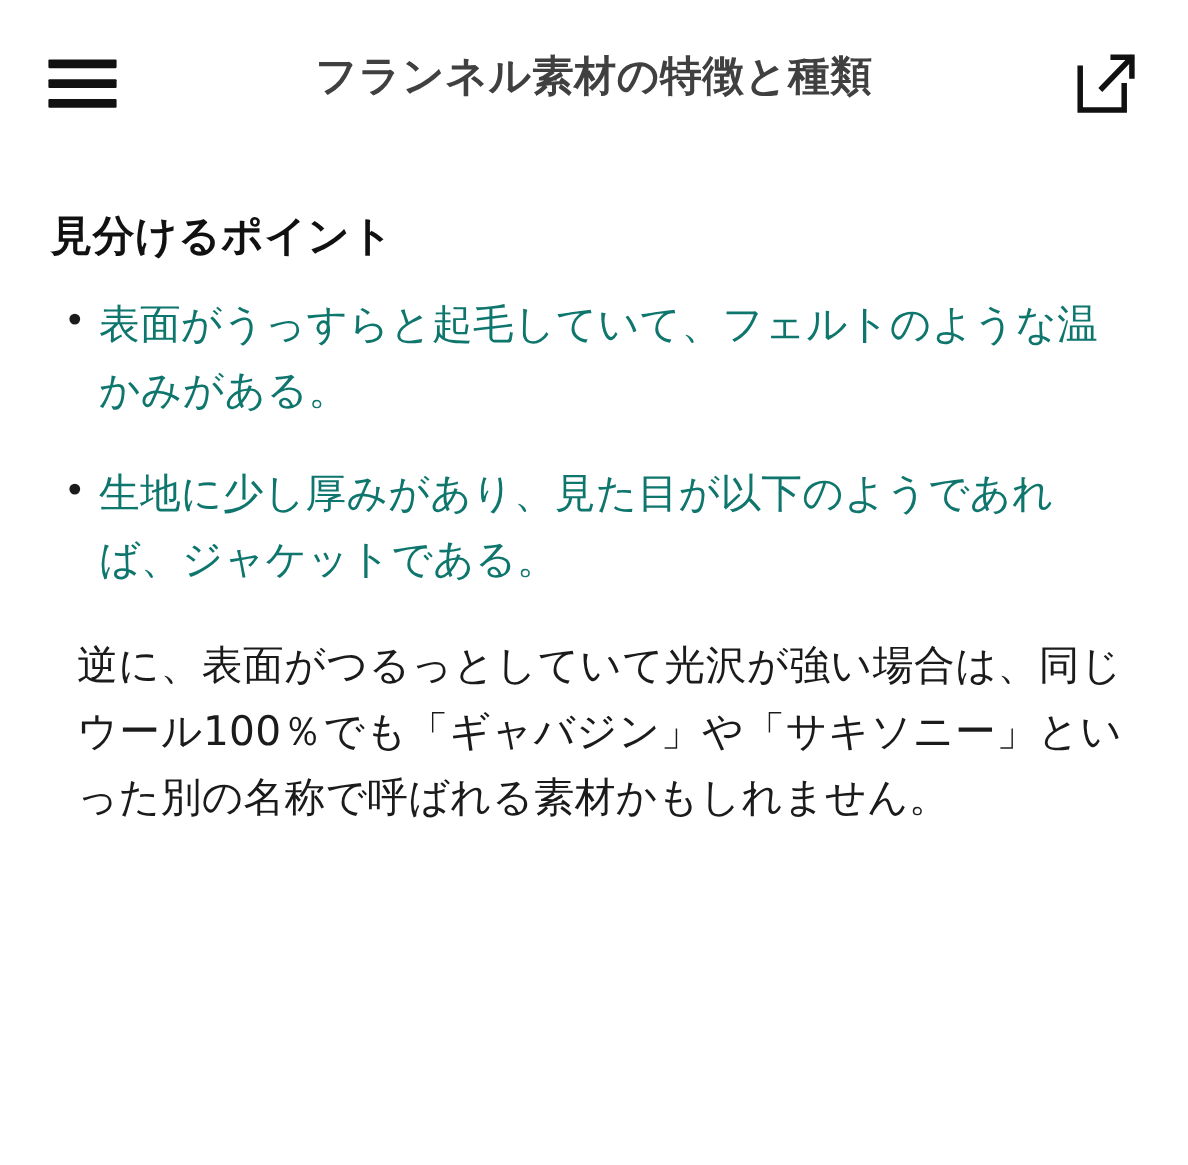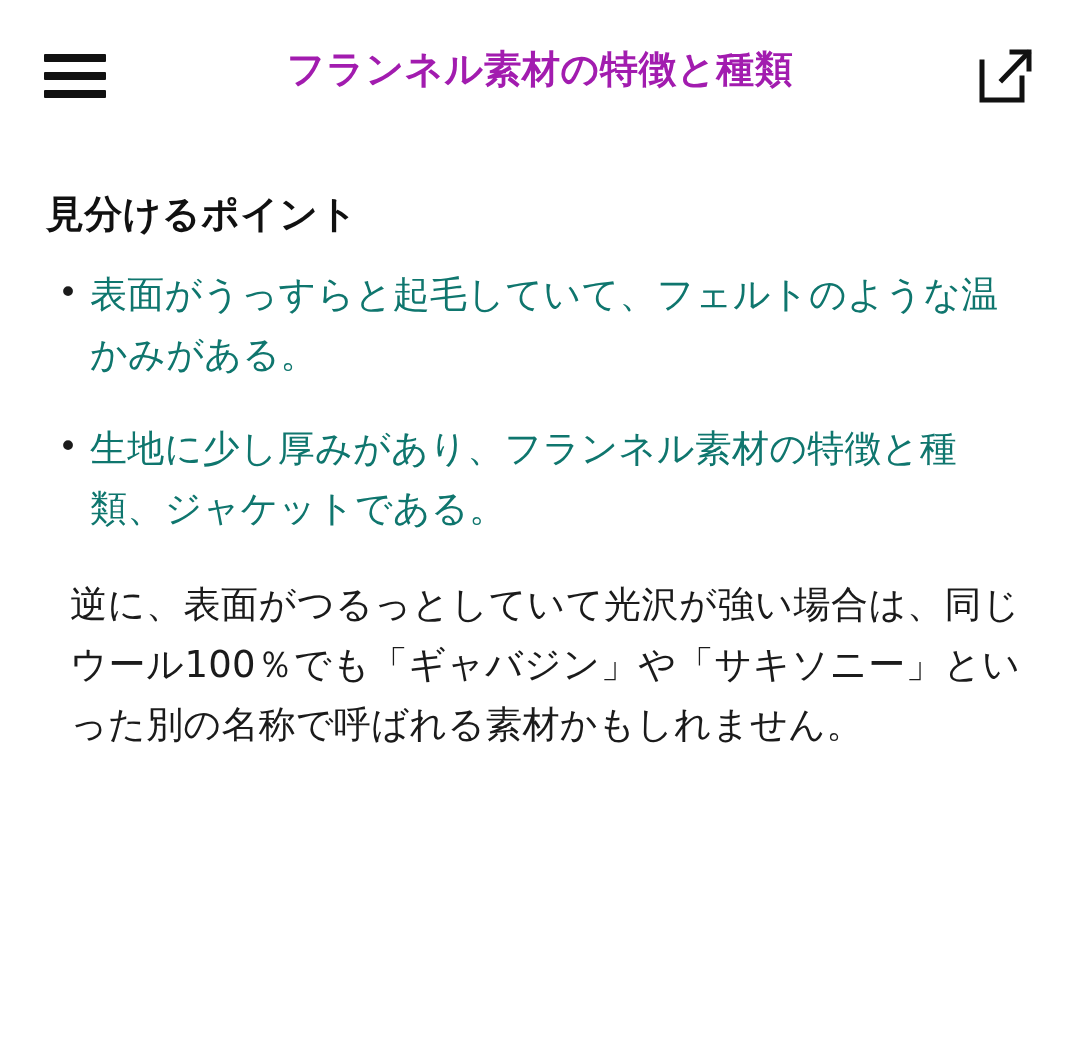--- a/index.html
+++ b/index.html
@@ -57,21 +57,21 @@
 
   .header-title {
     position: absolute;
     left: 0;
     right: 0;
     top: 44px;
     text-align: center;
     font-size: 38px;
     font-weight: 700;
     letter-spacing: 0.5px;
-    color: #a21caf;
+    color: #404040;
     padding: 0 100px;
     white-space: nowrap;
     overflow: hidden;
     text-overflow: ellipsis;
   }
 
   .edit-button {
     position: absolute;
     right: 44px;
     top: 44px;
@@ -176,21 +176,21 @@
     <h2 class="section-heading">見分けるポイント</h2>
 
 
     <ul class="bullet-list">
       <li class="bullet-item">
         <span class="bullet-dot">•</span>
         <span class="bullet-text">表面がうっすらと起毛していて、フェルトのような温かみがある。</span>
       </li>
       <li class="bullet-item">
         <span class="bullet-dot">•</span>
-        <span class="bullet-text">生地に少し厚みがあり、フランネル素材の特徴と種類、ジャケットである。</span>
+        <span class="bullet-text">生地に少し厚みがあり、見た目が以下のようであれば、ジャケットである。</span>
       </li>
     </ul>
 
     <p class="paragraph paragraph-last">逆に、表面がつるっとしていて光沢が強い場合は、同じウール100％でも「ギャバジン」や「サキソニー」といった別の名称で呼ばれる素材かもしれません。</p>
 
   </div>
 
 </div>
 
 </body></html>

